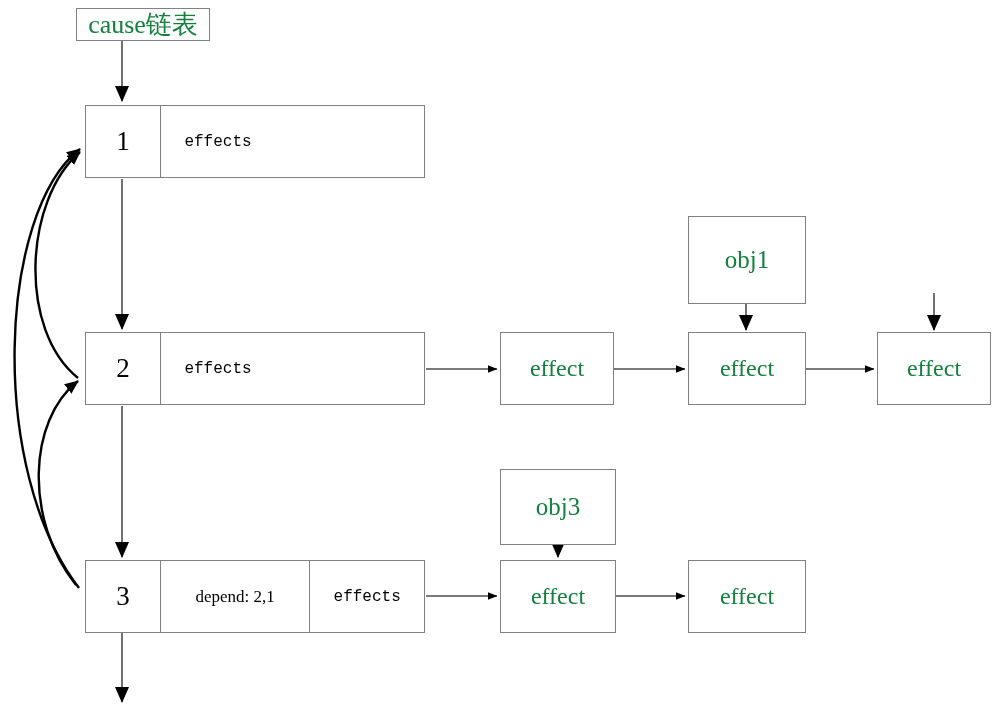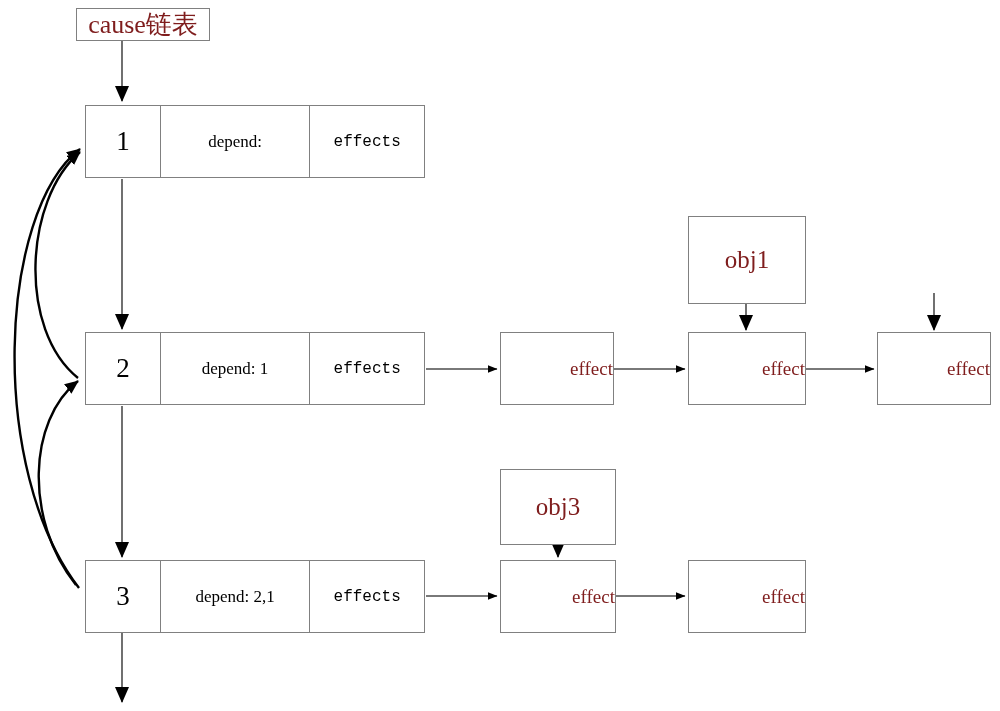--- a/index.html
+++ b/index.html
@@ -23,21 +23,21 @@
     height: 711px;
   }
   .box {
     position: absolute;
     box-sizing: border-box;
     border: 1.5px solid #808080;
     background: #ffffff;
     display: flex;
     align-items: center;
     justify-content: center;
-    color: #7f1d1d;
+    color: #15803d;
     z-index: 5;
   }
   .rowbox {
     position: absolute;
     box-sizing: border-box;
     border: 1.5px solid #808080;
     background: #ffffff;
     display: flex;
     z-index: 5;
   }
@@ -62,22 +62,21 @@
   .cell-effects {
     width: 114px;
     font-size: 16px;
     font-family: Liberation Mono, monospace;
   }
   .title-box {
     font-size: 26px;
     letter-spacing: 0px;
   }
   .effect-box {
-    font-size: 19px;
-    justify-content: flex-end;
+    font-size: 24px;
   }
   .obj-box {
     font-size: 25px;
   }
 </style>
 </head>
 <body>
 
 <div id="canvas">
 
@@ -118,27 +117,25 @@
 
     <line x1="558" y1="521" x2="558" y2="557" stroke="#4d4d4d" stroke-width="1.6" marker-end="url(#ahbig)"></line>
   </svg>
 
   <div class="box title-box" style="left:76px; top:8px; width:134px; height:33px;">
     <span>cause链表</span>
   </div>
 
   <div class="rowbox" style="left:85px; top:105px; width:340px; height:73px;">
     <div class="cell cell-id">1</div>
-    <div class="cell cell-depend">depend:</div>
     <div class="cell cell-effects">effects</div>
   </div>
 
   <div class="rowbox" style="left:85px; top:332px; width:340px; height:73px;">
     <div class="cell cell-id">2</div>
-    <div class="cell cell-depend">depend: 1</div>
     <div class="cell cell-effects">effects</div>
   </div>
 
   <div class="rowbox" style="left:85px; top:560px; width:340px; height:73px;">
     <div class="cell cell-id">3</div>
     <div class="cell cell-depend">depend: 2,1</div>
     <div class="cell cell-effects">effects</div>
   </div>
 
   <div class="box effect-box" style="left:500px; top:332px; width:114px; height:73px;">

